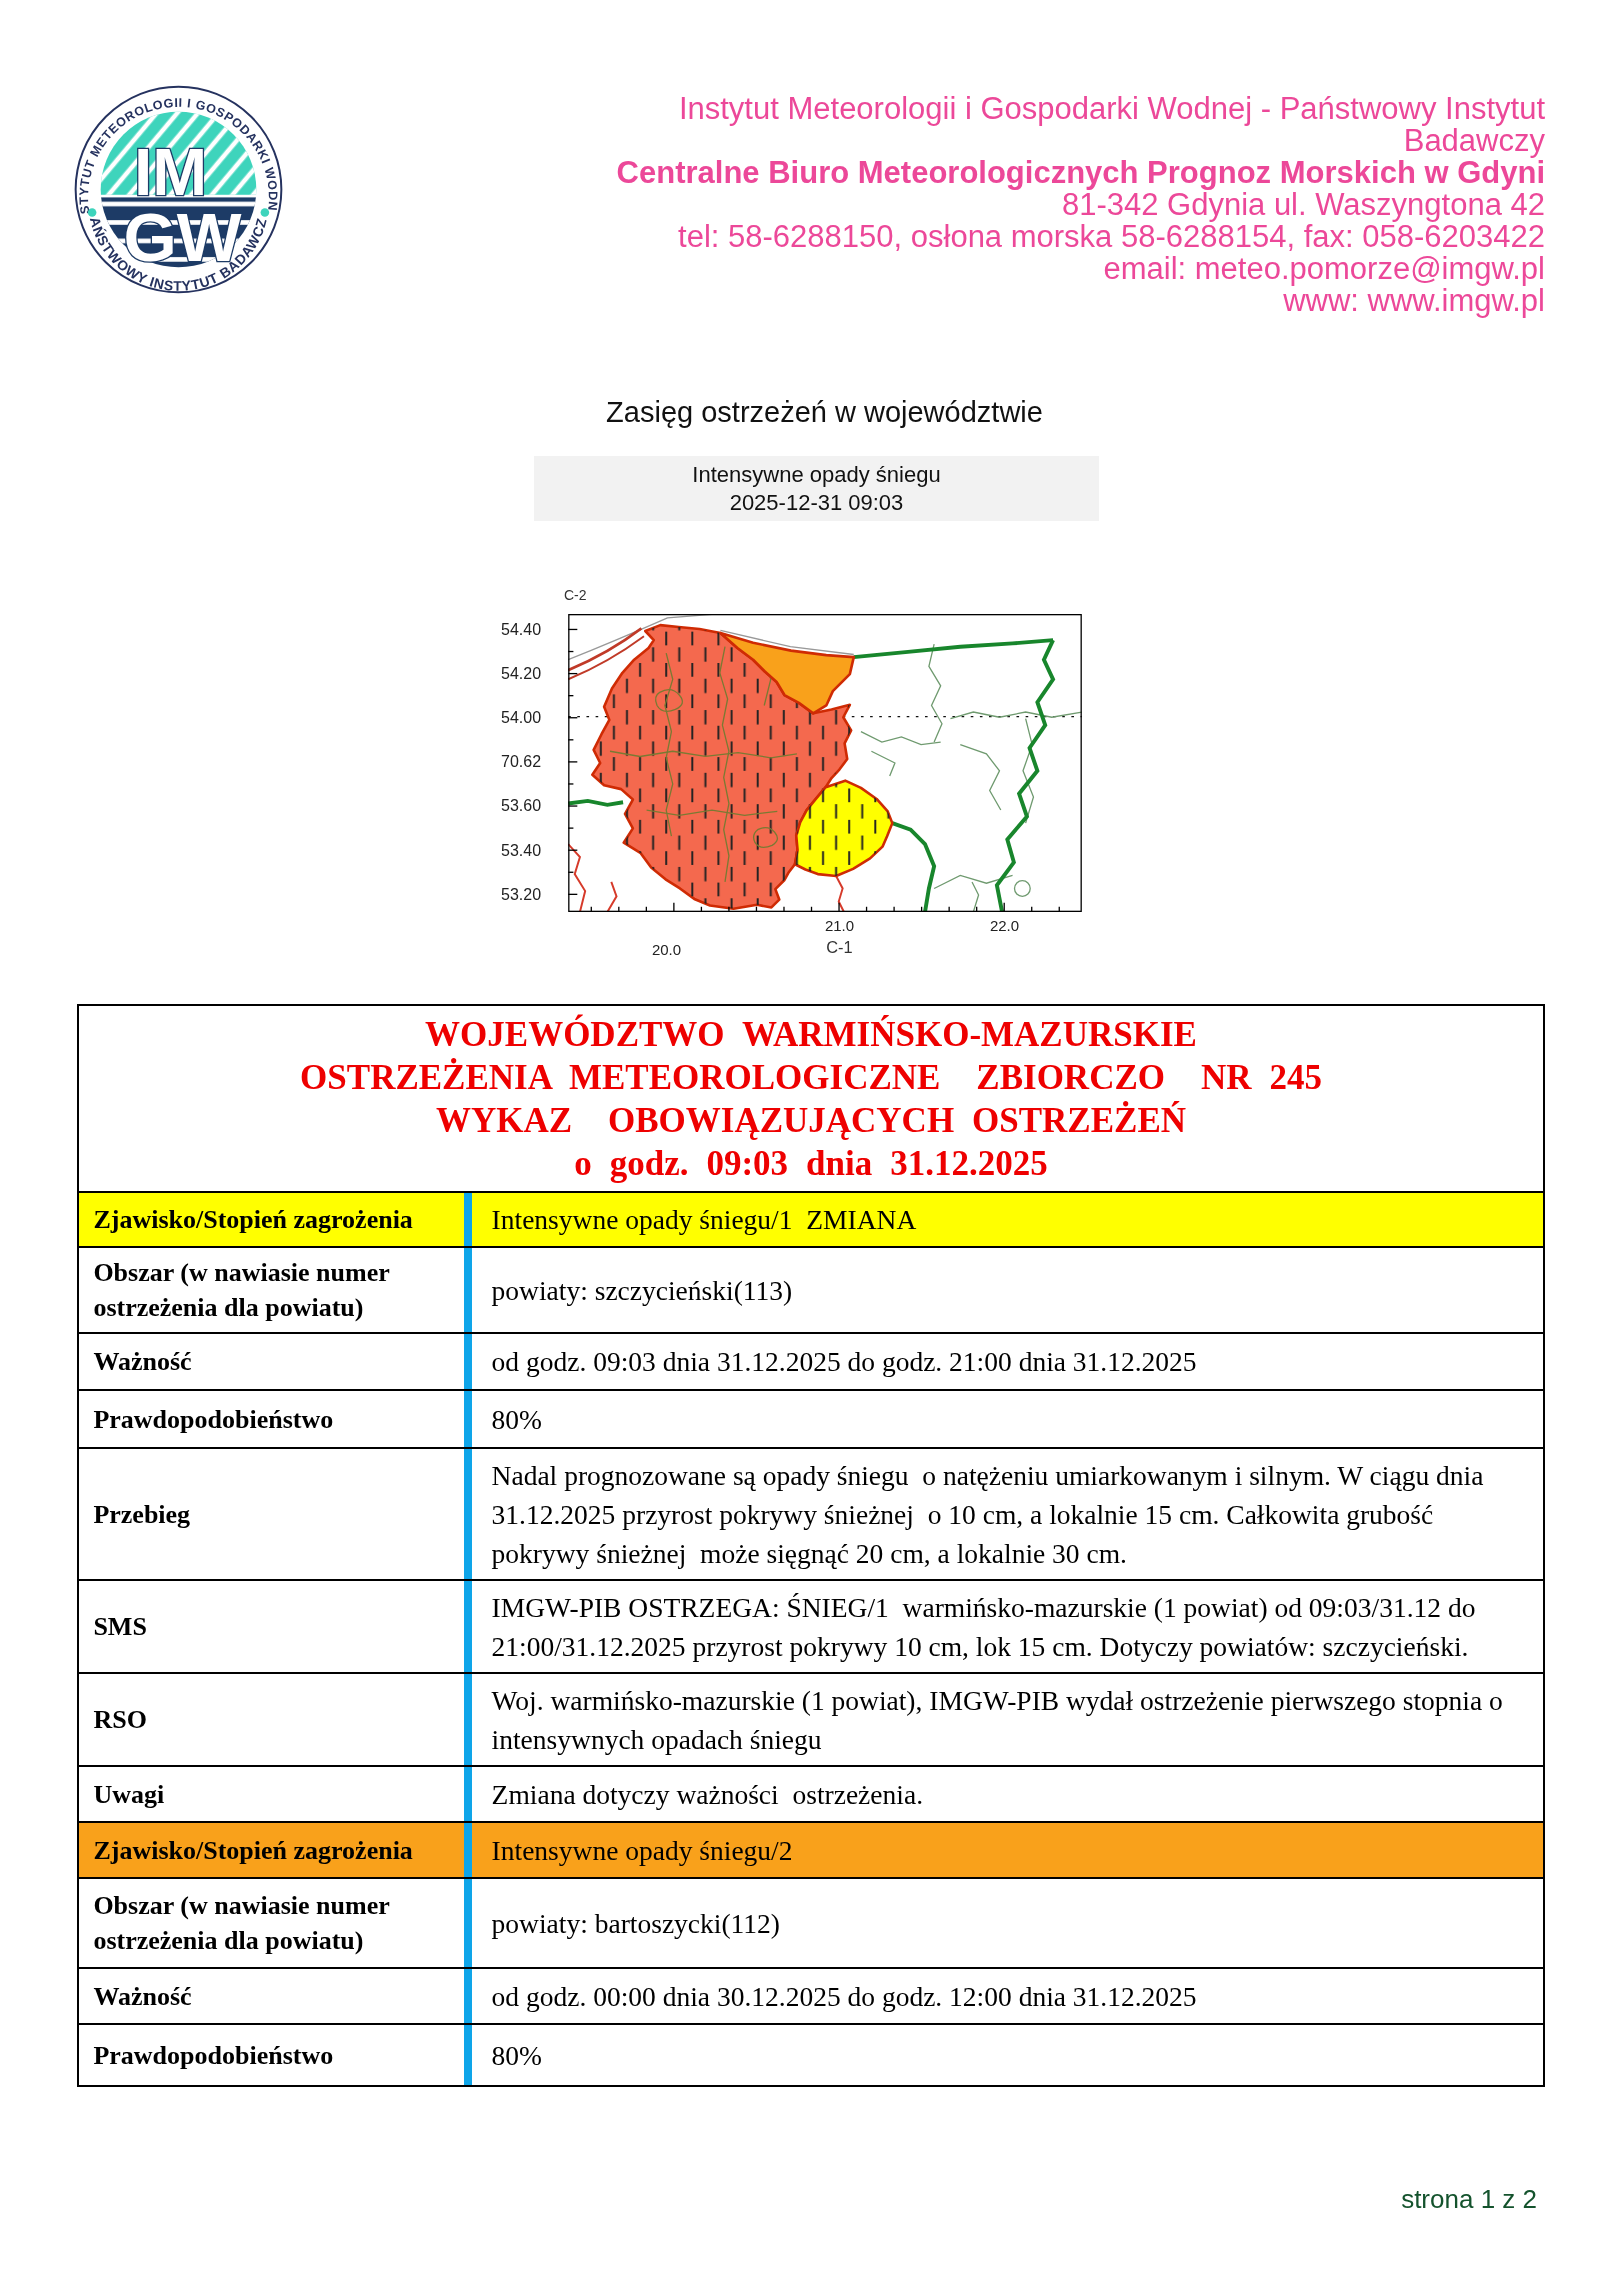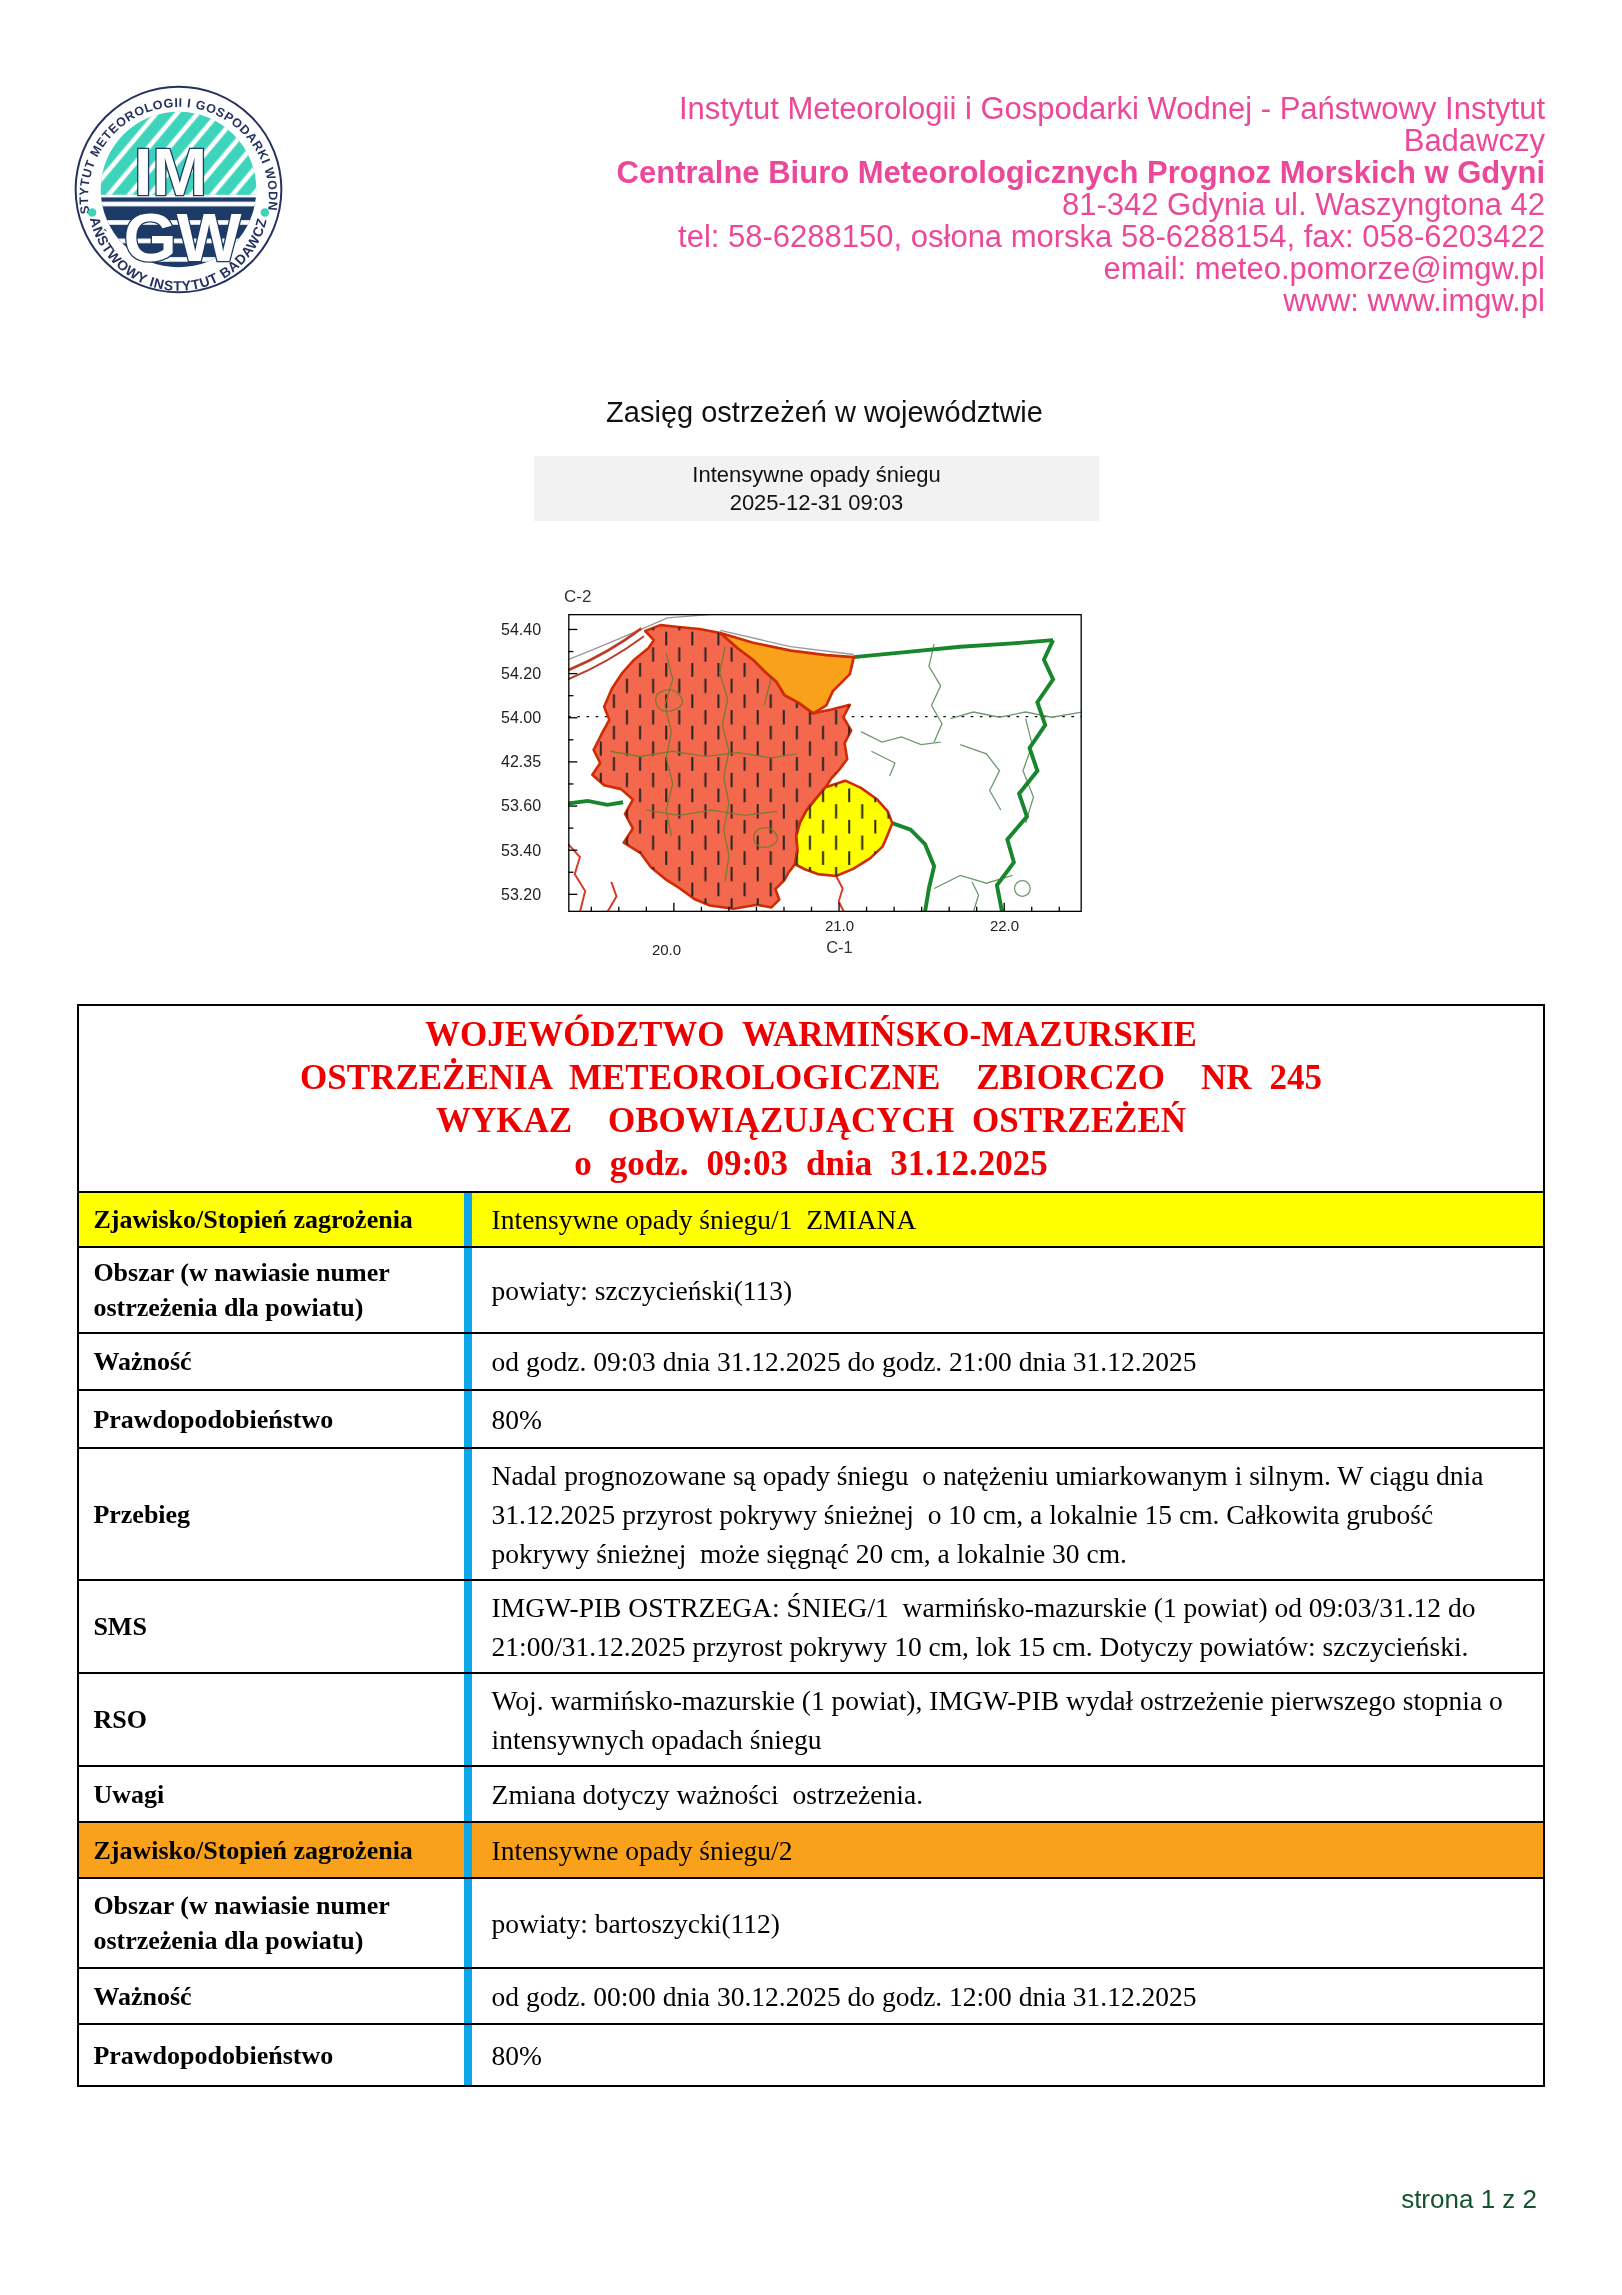--- a/index.html
+++ b/index.html
@@ -11,21 +11,21 @@
   #contact-block{position:absolute;top:93px;right:77px;width:981px;text-align:right;
                  font-size:31px;line-height:32px;color:#ec4899;}
   #contact-block .bold{font-weight:bold;}
 
   
   #section-title{position:absolute;left:432px;top:396px;width:785px;text-align:center;
                  font-size:29px;color:#111;}
   #map-titlebox{position:absolute;left:534px;top:456px;width:565px;height:65px;background:#f2f2f2;
                 display:flex;flex-direction:column;align-items:center;justify-content:center;
                 font-size:22px;line-height:28px;color:#111;}
-  #corner-c2{position:absolute;left:564px;top:587px;font-size:17px;color:#333;}
+  #corner-c2{position:absolute;left:564px;top:587px;font-size:14px;color:#333;}
   #corner-c1{position:absolute;left:807px;top:938px;width:65px;text-align:center;font-size:16.4px;color:#333;}
   #map-area{position:absolute;left:568px;top:614px;width:514px;height:298px;}
   .ytick{position:absolute;left:501px;width:60px;text-align:left;font-size:16px;color:#222;}
   .xtick{position:absolute;top:917px;width:65px;text-align:center;font-size:15px;color:#222;}
 
   
   #warn-table{position:absolute;left:77px;top:1004px;width:1468px;border:2.6px solid #000;
               box-sizing:border-box;font-family:"Liberation Serif",serif;}
   #table-title{min-height:185px;display:flex;flex-direction:column;justify-content:center;
                text-align:center;font-weight:bold;font-size:35px;line-height:43px;
@@ -272,21 +272,21 @@
     <div class="trow h12">
       <div class="tlabel">Prawdopodobieństwo</div>
       <div class="tvalue">80%</div>
     </div>
   </div>
 
   <div id="page-footer">strona 1 z 2</div>
 <div class="ytick" style="top: 621px;">54.40</div>
     <div class="ytick" style="top: 665px;">54.20</div>
     <div class="ytick" style="top: 709px;">54.00</div>
-    <div class="ytick" style="top: 753px;">42.35</div>
+    <div class="ytick" style="top: 753px;">70.62</div>
     <div class="ytick" style="top: 797px;">53.60</div>
     <div class="ytick" style="top: 842px;">53.40</div>
     <div class="ytick" style="top: 886px;">53.20</div>
     <div class="xtick" style="left: 634px; margin-top: 24px;">20.0</div>
     <div class="xtick" style="left: 807px;">21.0</div>
     <div class="xtick" style="left: 972px;">22.0</div>
   </div>
 
 
 </body></html>

